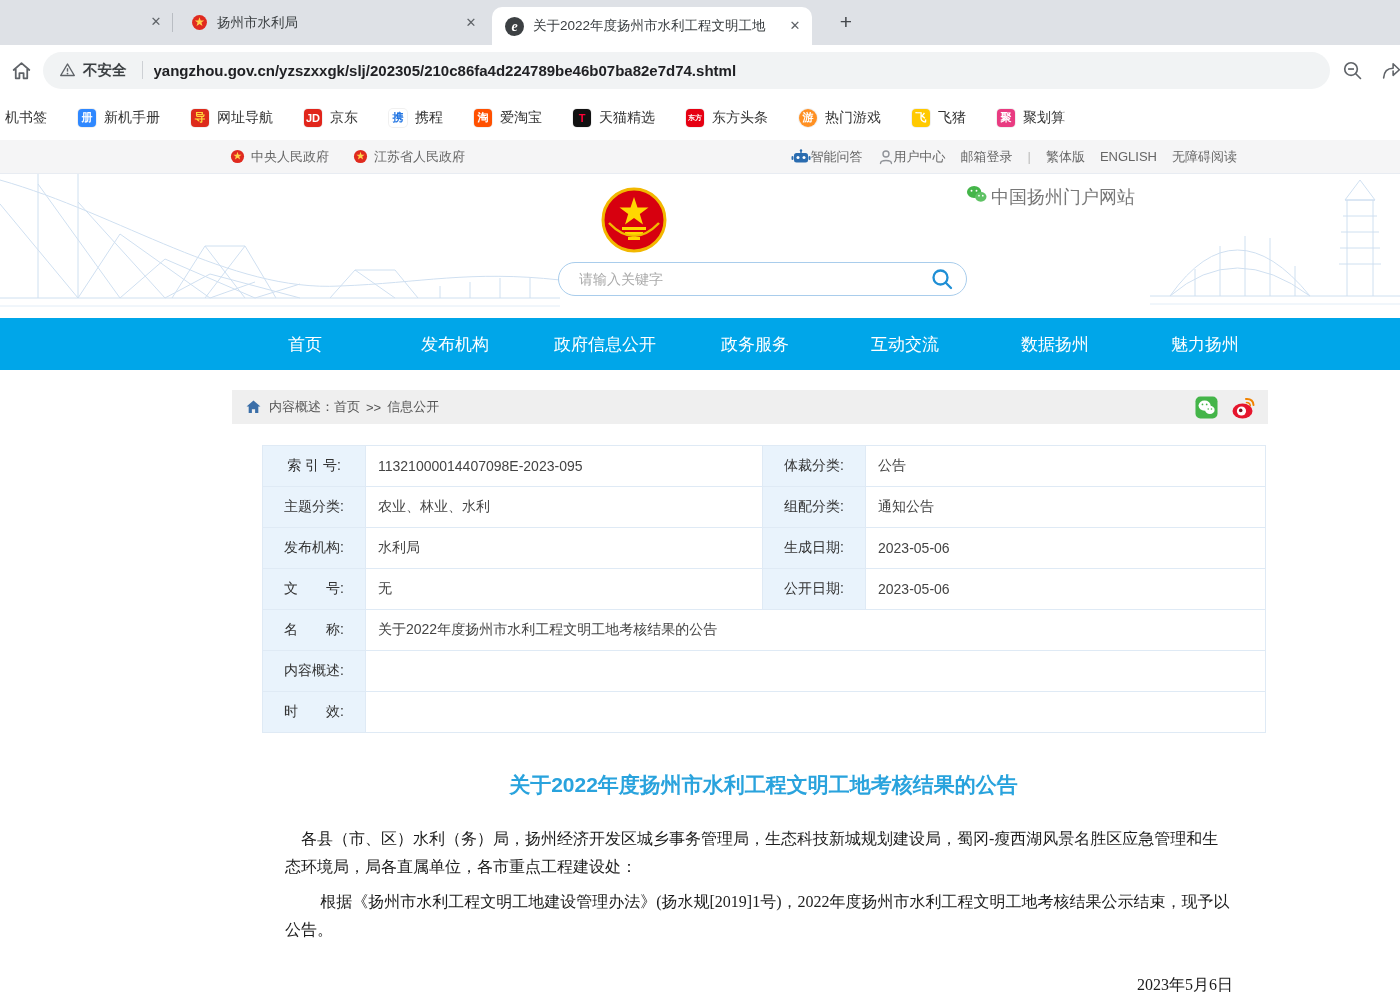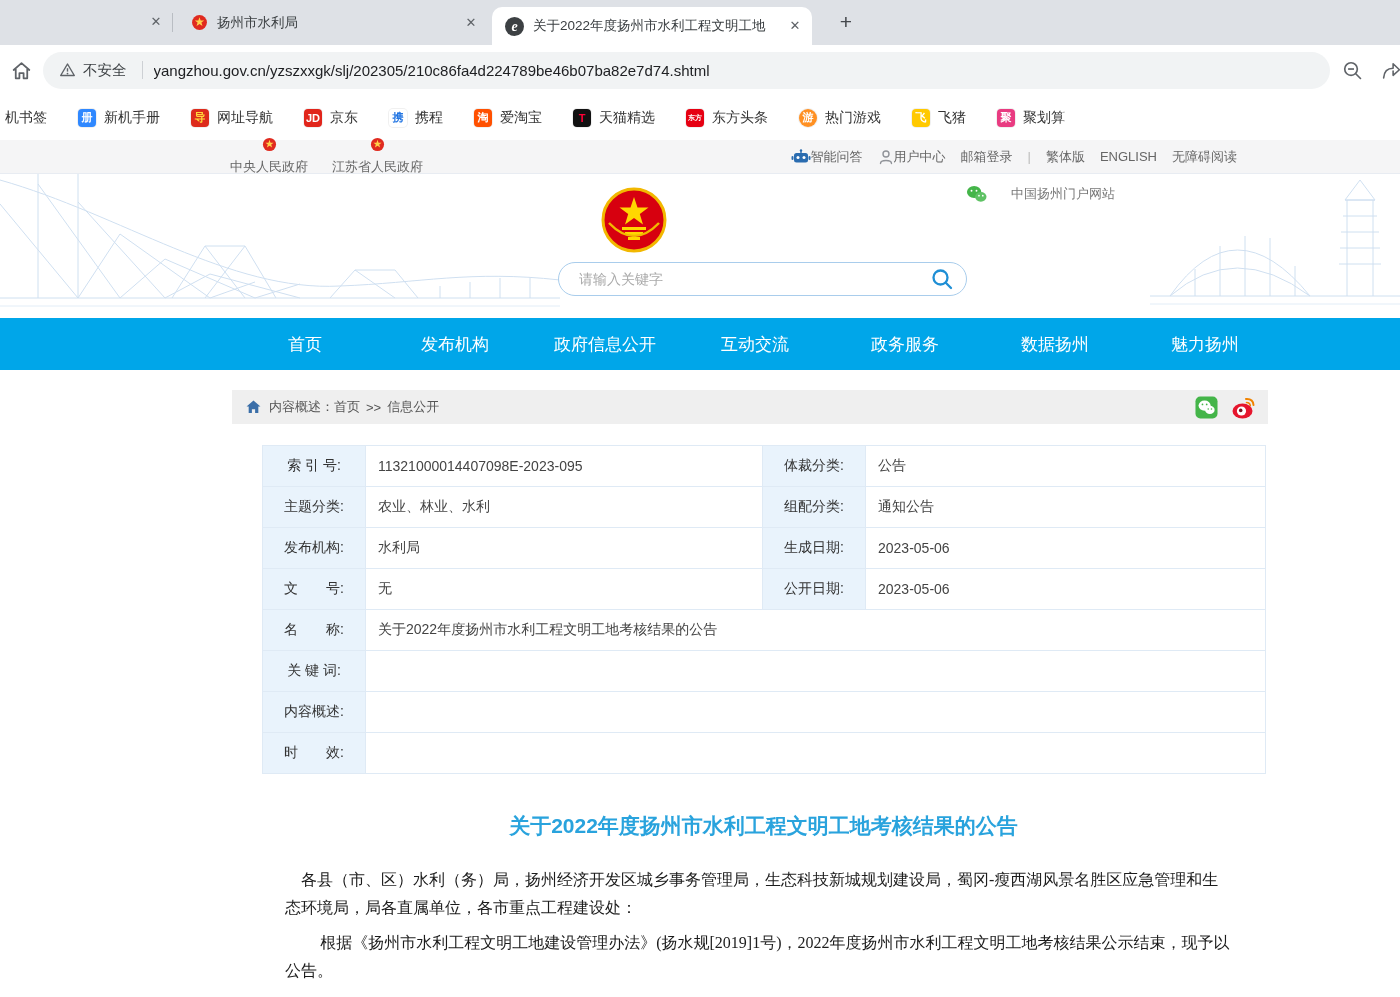--- a/index.html
+++ b/index.html
@@ -18,50 +18,50 @@
   .tab-inactive { position:absolute; left:177px; top:0; width:311px; height:45px; display:flex; align-items:center; padding:0 8px 0 14px; cursor:pointer; }
   .tab-active { position:absolute; left:492px; top:7px; width:320px; height:38px; background:#fff; border-radius:10px 10px 0 0; display:flex; align-items:center; padding:0 8px 0 13px; cursor:pointer; }
   .tab-title { flex:1; font-size:13.5px; color:#3c4043; margin:0 6px 0 9px; white-space:nowrap; overflow:hidden; }
   .favicon-dark { width:19px; height:19px; border-radius:50%; background:#3c4043; color:#fff;
     font:italic bold 14px/19px "Liberation Serif",serif; text-align:center; flex:0 0 auto; }
   .newtab { position:absolute; left:833px; top:9px; width:26px; height:26px; font-size:21px; line-height:25px; text-align:center; color:#45484d; cursor:pointer; }
 
   
   .urlrow { height:50px; background:#fff; display:flex; align-items:center; padding:0 6px 0 10px; }
   .chrome-ic { flex:0 0 auto; cursor:pointer; }
-  .omnibox { flex:1; height:37px; background:#f1f3f4; border-radius:19px; display:flex; align-items:center; padding:0 16px; margin:0 12px 0 10px; min-width:0; cursor:text; }
+  .omnibox { flex:1; height:37px; background:#f1f3f4; border-radius:19px; display:flex; align-items:center; padding:0 16px; margin:0 12px 0 10px; min-width:0; cursor:text;font-weight:bold; }
   .sec-label { color:#3c4043; font-size:14.5px; margin:0 4px 0 7px; }
   .omni-div { width:1px; height:18px; background:#cdd0d4; margin:0 11px; }
   .url-text { font-size:15px; color:#202124; white-space:nowrap; overflow:hidden; }
   .right-ics { display:flex; align-items:center; gap:17px; margin-right:-8px; }
 
   
   .bmbar { height:45px; background:#fff; display:flex; align-items:center; padding-left:5px; }
   .bm { display:flex; align-items:center; gap:8px; margin-right:31px; font-size:14px; color:#333; cursor:pointer; white-space:nowrap;justify-content:center; }
   .bm-icon { width:18px; height:18px; border-radius:4px; font-size:11px; font-weight:bold;
     display:flex; align-items:center; justify-content:center; box-shadow:0 0 0 1px rgba(0,0,0,.06); overflow:hidden; }
   .bm:nth-child(8) .bm-icon { font-size:7px; letter-spacing:0; }
 
   
   .utilbar { height:34px; background:#f5f5f6; border-bottom:1px solid #e8ecf2; display:flex; align-items:center; justify-content:space-between; padding:0 163px 0 230px; }
   .util-left { display:flex; align-items:center; gap:24px; }
-  .gov-link { display:flex; align-items:center; gap:6px; font-size:13px; color:#666; cursor:pointer;flex-direction:column; }
+  .gov-link { display:flex; align-items:center; gap:6px; font-size:13px; color:#666; cursor:pointer; }
   .util-right { display:flex; align-items:center; gap:15px; font-size:13px; color:#666; }
   .util-right .itm { display:flex; align-items:center; gap:0; cursor:pointer; }
   .util-sep { color:#bbb; }
 
   
   .siteheader { height:144px; background:#fff; position:relative; }
   .bridge { position:absolute; top:0; pointer-events:none; opacity:.85; }
   .bridge-l { left:0; } .bridge-r { right:0; }
   .emblem-big { position:absolute; left:601px; top:13px; cursor:pointer; }
   .brand { position:absolute; left:680px; top:17px; cursor:pointer; }
   .brand-name { font-family:"Liberation Serif",serif; font-size:39px; font-weight:bold; color:#c8161d; letter-spacing:3px; line-height:1.1; }
   .brand-url { font-size:13px; color:#9b9b9b; letter-spacing:6.5px; margin-top:5px; }
-  .portal { position:absolute; left:966px; top:11px; display:flex; align-items:flex-end; gap:24px; font-size:13px; color:#777; cursor:pointer; }
+  .portal { position:absolute; left:966px; top:11px; display:flex; align-items:flex-start; gap:4px; font-size:18px; color:#777; cursor:pointer; }
   .searchbox { position:absolute; left:558px; top:88px; width:409px; height:34px; background:#fff;
     border:1px solid #a9cdec; border-radius:18px; display:flex; align-items:center; padding:0 12px 0 18px; }
   .searchbox input { flex:1; border:none; outline:none; font-size:14px; color:#333; background:transparent; font-family:"Liberation Sans",sans-serif; }
   .searchbox input::placeholder { color:#a9a9a9; }
   .search-btn { cursor:pointer; }
 
   
   .mainnav { height:52px; background:#00a6e9; }
   .mainnav ul { list-style:none; margin:0 0 0 230px; padding:0; width:1050px; height:52px; display:flex; }
   .mainnav li { flex:1; display:flex; align-items:center; justify-content:center; color:#fff; font-size:17px; cursor:pointer; }
@@ -285,22 +285,22 @@
       <line x1="15.8" y1="15.8" x2="21" y2="21" stroke="#1f8fd5" stroke-width="2.3" stroke-linecap="round"></line>
     </svg>
   </div>
 </div>
 
 <div class="mainnav">
   <ul>
     <li>首页</li>
     <li>发布机构</li>
     <li>政府信息公开</li>
+    <li>政务服务</li>
     <li>互动交流</li>
-    <li>政务服务</li>
     <li>数据扬州</li>
     <li>魅力扬州</li>
   </ul>
 </div>
 
 <div class="crumbband">
   <svg width="15" height="14" viewBox="0 0 14 13">
     <path d="M7,0.5 L13.5,6 H11.5 V12 H8.5 V8.5 H5.5 V12 H2.5 V6 H0.5 Z" fill="#3a6ea8"></path>
   </svg>
   <span class="txt">内容概述：</span>
@@ -356,24 +356,20 @@
     <td class="lbl">文　　号:</td>
     <td class="val">无</td>
     <td class="lbl">公开日期:</td>
     <td class="val">2023-05-06</td>
   </tr>
   <tr>
     <td class="lbl">名　　称:</td>
     <td class="val" colspan="3">关于2022年度扬州市水利工程文明工地考核结果的公告</td>
   </tr>
   <tr>
-    <td class="lbl">关 键 词:</td>
-    <td class="val" colspan="3"></td>
-  </tr>
-  <tr>
     <td class="lbl">内容概述:</td>
     <td class="val" colspan="3"></td>
   </tr>
   <tr>
     <td class="lbl">时　　效:</td>
     <td class="val" colspan="3"></td>
   </tr>
 </tbody>
   </table>
 

